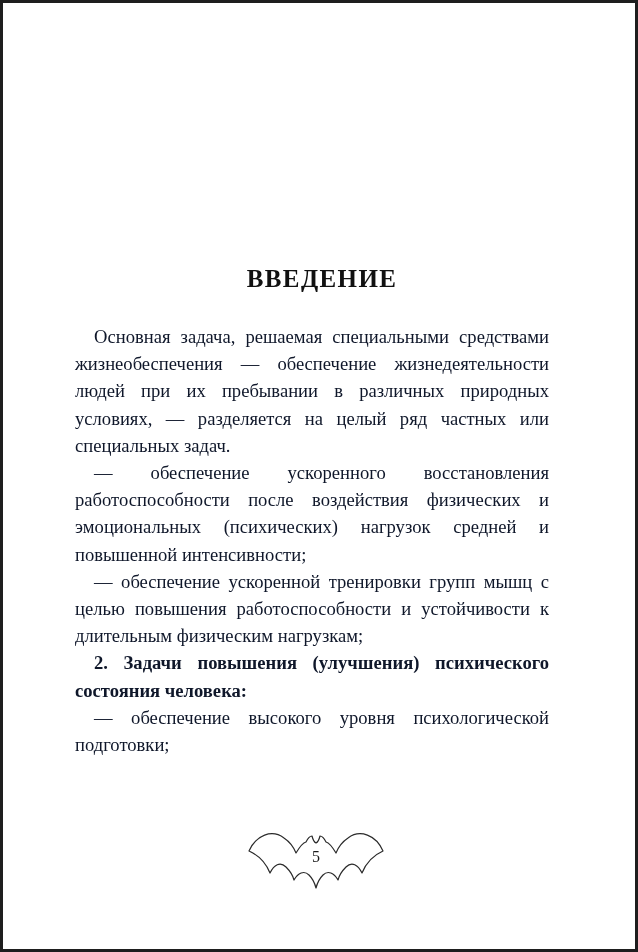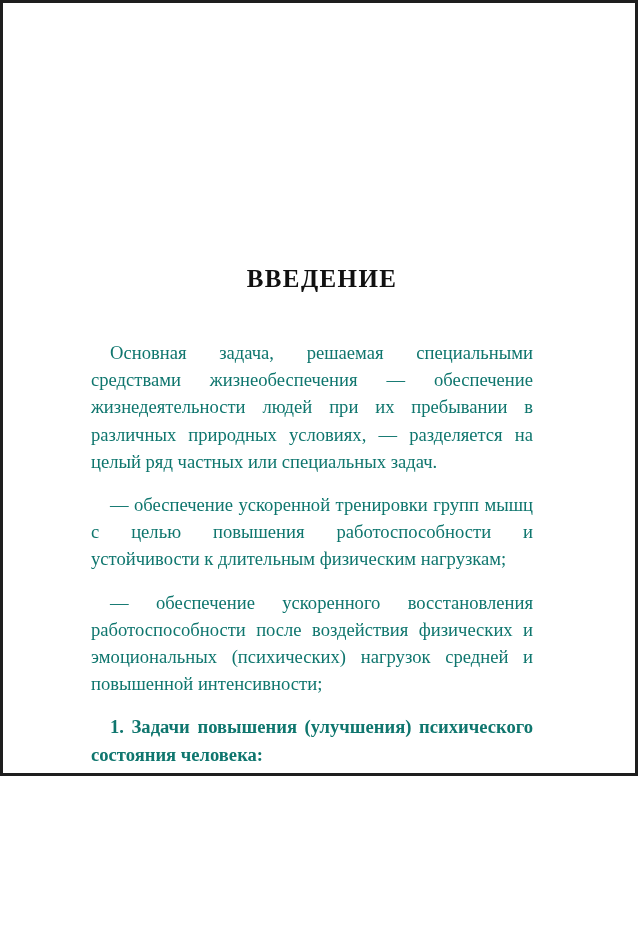--- a/index.html
+++ b/index.html
@@ -10,21 +10,21 @@
   }
 
   body {
     font-family: "Liberation Serif", "DejaVu Serif", serif;
     color: #151515;
   }
 
   .page {
     position: relative;
     width: 638px;
-    height: 776px;
+    height: 952px;
     box-sizing: border-box;
     background: #ffffff;
     border: 3px solid #1e1e1e;
     overflow: hidden;
   }
 
   .page-inner {
     position: absolute;
     left: 0;
     top: 0;
@@ -48,26 +48,26 @@
 
   
   .text-column {
     position: absolute;
     left: 72px;
     top: 320px;
     width: 474px;
   }
 
   .para {
-    margin: 16px;
+    margin: 0;
     font-size: 18.6px;
     line-height: 27.2px;
     text-align: justify;
     text-justify: inter-word;
-    color: #0f766e;
+    color: #0f172a;
     hyphens: manual;
   }
 
   .para.indent {
     text-indent: 19px;
   }
 
   .para.bold {
     font-weight: bold;
     text-indent: 19px;
@@ -106,23 +106,23 @@
 </head>
 <body>
 
 <div class="page">
   <div class="page-inner">
 
     <div class="chapter-title">ВВЕДЕНИЕ</div>
 
     <div class="text-column">
         <p class="para indent">Основная задача, решаемая специальными средствами жизнеобеспечения — обеспечение жизнедеятельности людей при их пребывании в различных природных условиях, — разделяется на целый ряд частных или специальных задач.</p>
+        <p class="para bullet">— обеспечение ускоренного восстановления работоспособности после воздействия физических и эмоциональных (психических) нагрузок средней и повышенной интенсивности;</p>
         <p class="para bullet">— обеспечение ускоренной тренировки групп мышц с целью повышения работоспособности и устойчивости к длительным физическим нагрузкам;</p>
-        <p class="para bullet">— обеспечение ускоренного восстановления работоспособности после воздействия физических и эмоциональных (психических) нагрузок средней и повышенной интенсивности;</p>
-        <p class="para bold">1. Задачи повышения (улучшения) психического состояния человека:</p>
+        <p class="para bold">2. Задачи повышения (улучшения) психического состояния человека:</p>
         <p class="para bullet">— обеспечение высокого уровня психологической подготовки;</p>
       </div>
 
     <div class="folio-ornament">
       <svg viewBox="0 0 140 66" xmlns="http://www.w3.org/2000/svg" aria-hidden="true">
         <path d="M3 22
                  C 10 6, 26 0, 38 9
                  C 44 13, 48 19, 50 24
                  C 53 19, 56 14, 60 13
                  C 62 9, 64 7, 66 7

